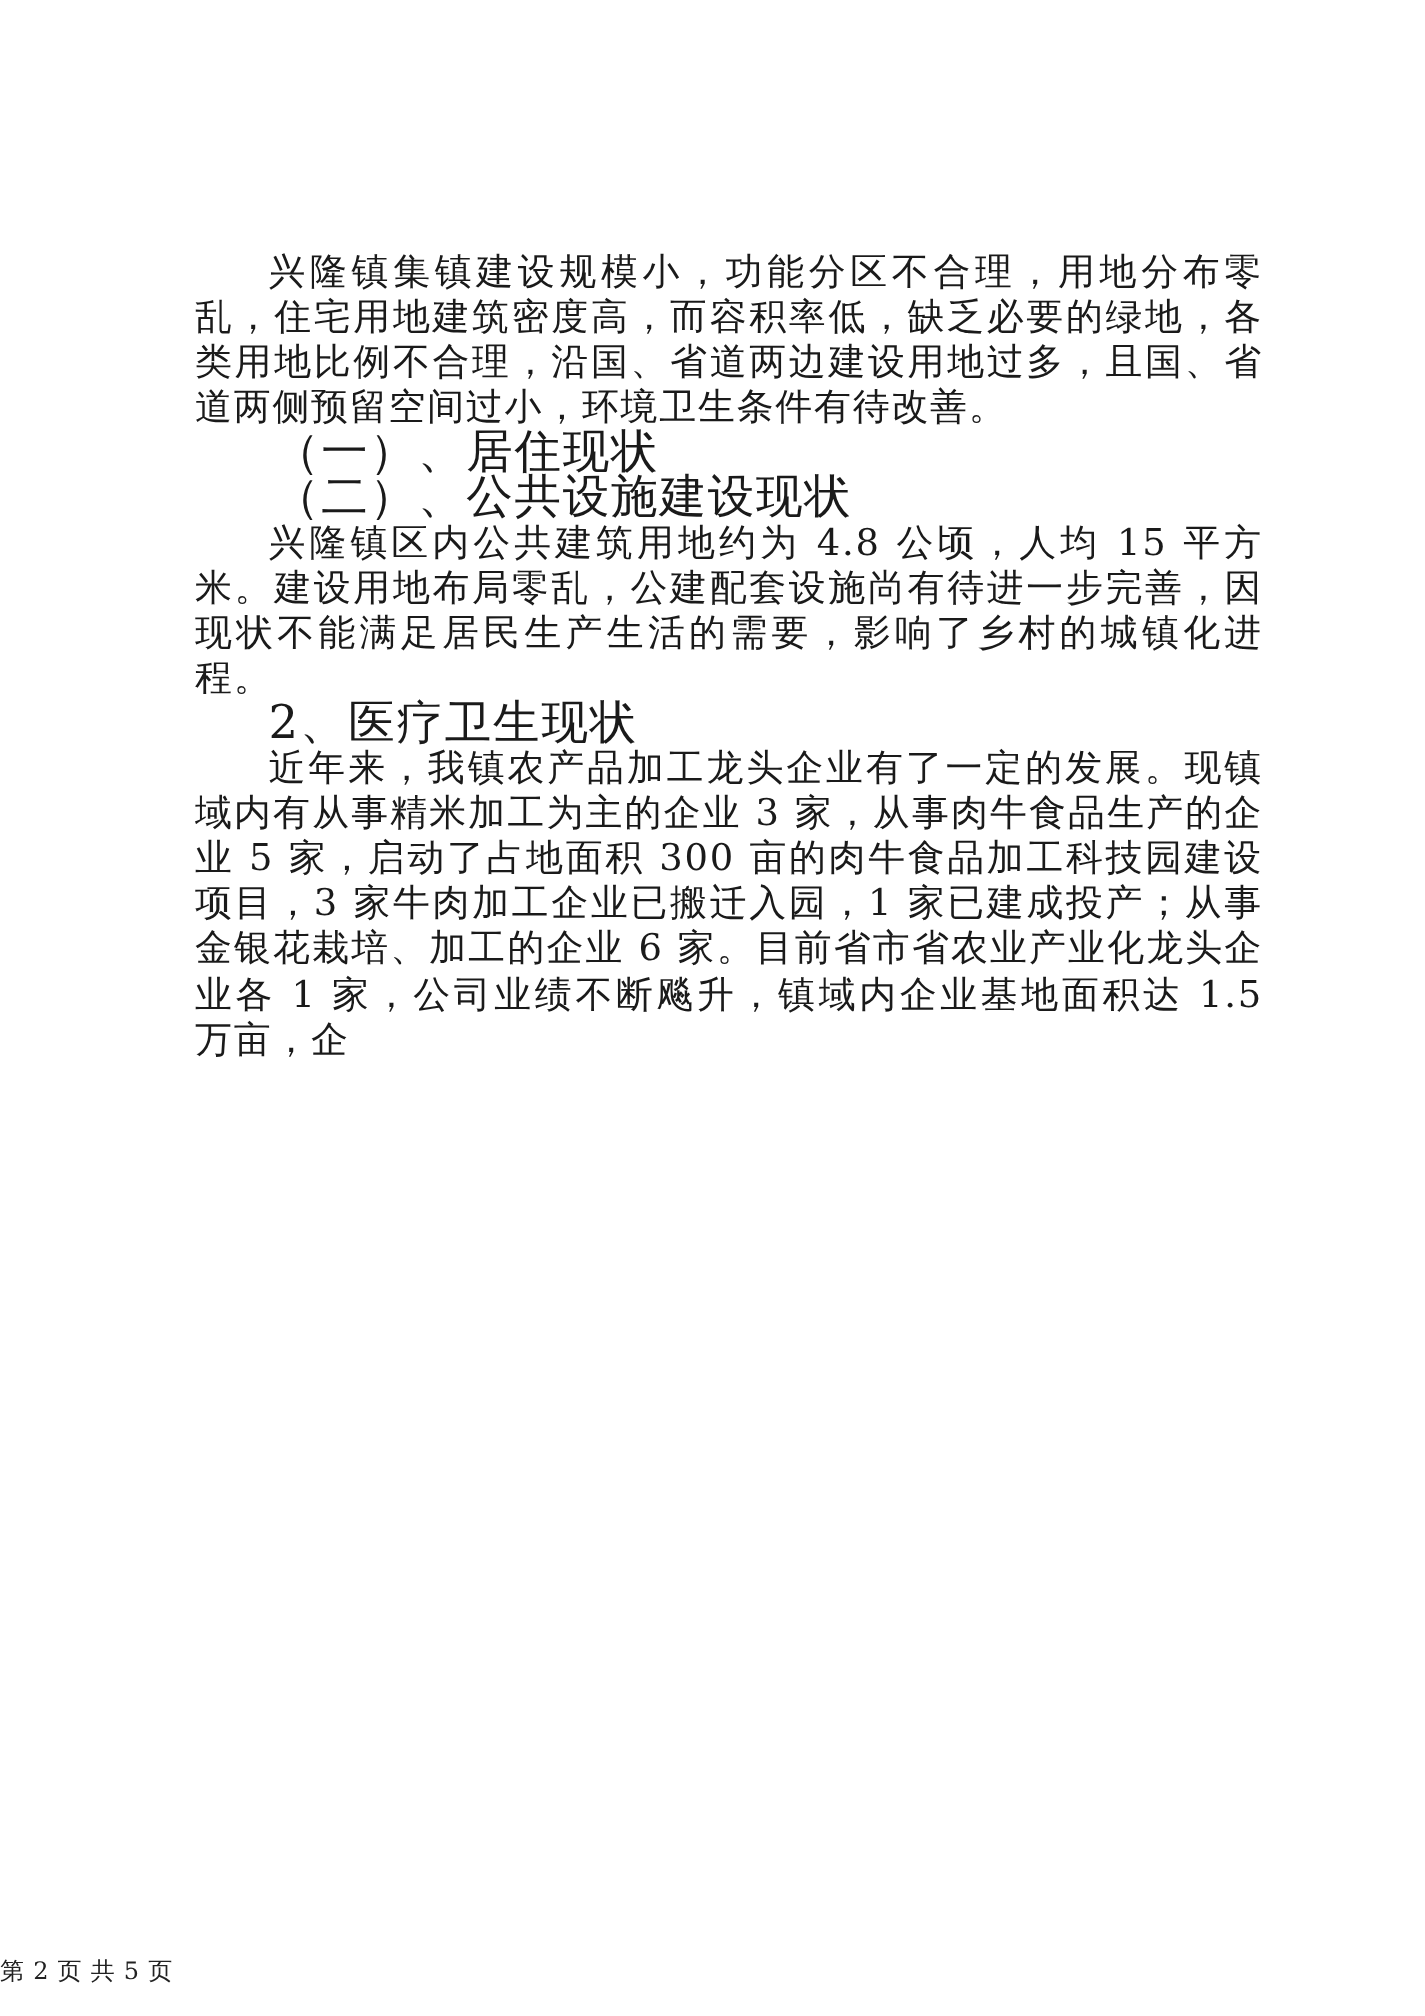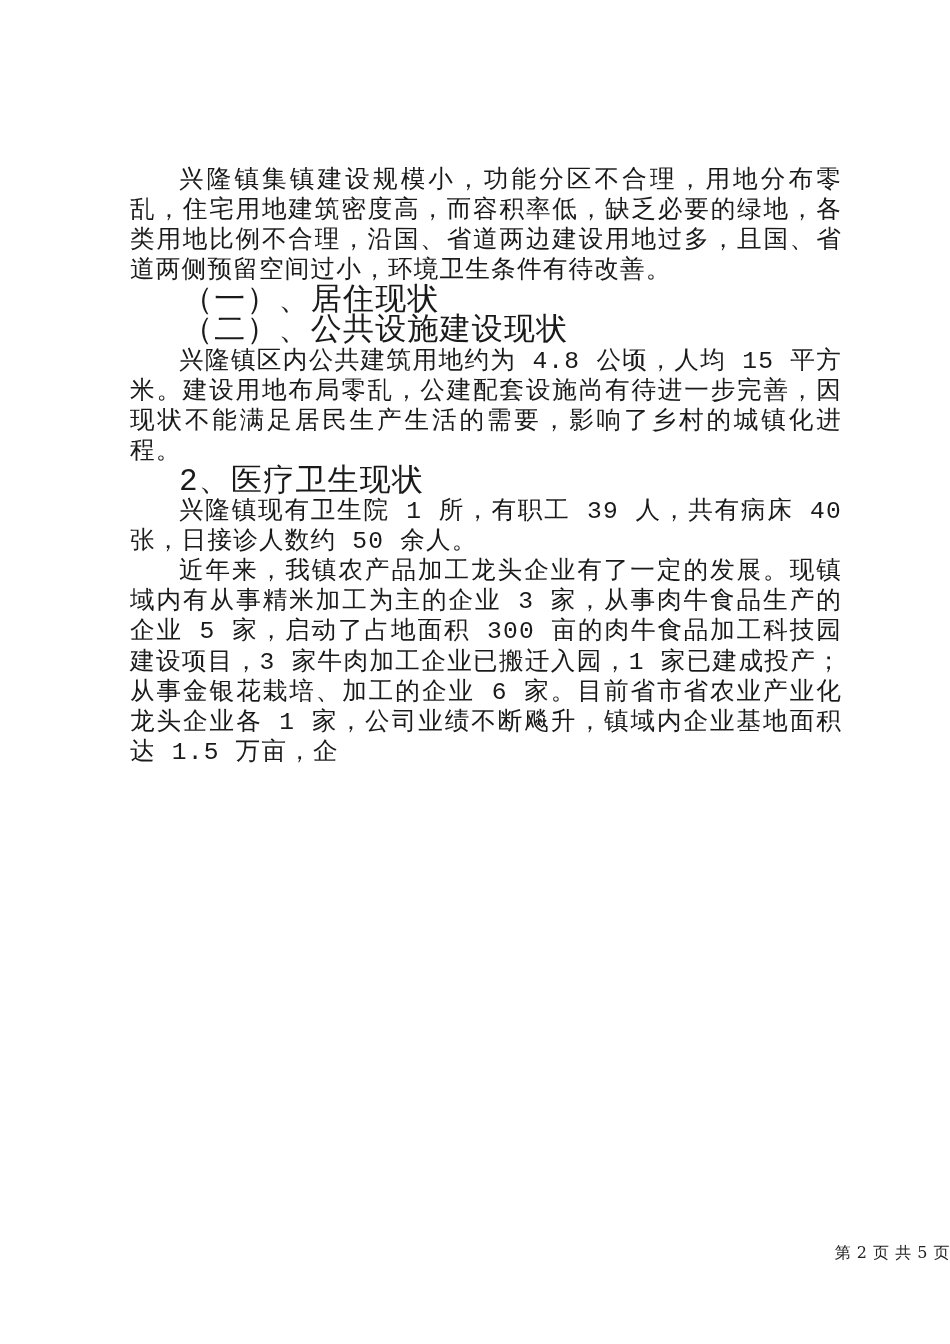--- a/index.html
+++ b/index.html
@@ -13,21 +13,20 @@
       position: relative;
       overflow: hidden;
       font-family: "DejaVu Serif", "Liberation Serif", serif;
       color: #1a1a1a;
     }
     .page {
       position: absolute;
       left: 130px;
       top: 166px;
       width: 712px;
-      font-family: Liberation Mono, monospace;
     }
     .para {
       margin: 0;
       font-size: 24.6px;
       line-height: 30.1px;
       letter-spacing: 1.2px;
       text-align: justify;
       text-align-last: left;
       text-indent: 49px;
       word-break: break-all;
@@ -39,33 +38,32 @@
       letter-spacing: 1.2px;
       text-indent: 49px;
     }
     .heading.paren {
       text-indent: 52px;
     }
     .footer {
       position: absolute;
       left: 0;
       width: 950px;
-      top: 1243px;
-      text-align: right;
+      top: 1304px;
+      text-align: left;
       font-size: 16px;
       color: #222;
       letter-spacing: 0.5px;
     }
   </style>
 </head>
 <body>
 
 <div class="page">
   <p class="para">兴隆镇集镇建设规模小，功能分区不合理，用地分布零乱，住宅用地建筑密度高，而容积率低，缺乏必要的绿地，各类用地比例不合理，沿国、省道两边建设用地过多，且国、省道两侧预留空间过小，环境卫生条件有待改善。</p>
   <p class="heading paren">（一）、居住现状</p>
   <p class="heading paren">（二）、公共设施建设现状</p>
   <p class="para">兴隆镇区内公共建筑用地约为 4.8 公顷，人均 15 平方米。建设用地布局零乱，公建配套设施尚有待进一步完善，因现状不能满足居民生产生活的需要，影响了乡村的城镇化进程。</p>
   <p class="heading">2、医疗卫生现状</p>
-  <p class="para">兴隆镇现有卫生院 1 所，有职工 39 人，共有病床 40 张，日接诊人数约 50 余人。</p>
   <p class="para">近年来，我镇农产品加工龙头企业有了一定的发展。现镇域内有从事精米加工为主的企业 3 家，从事肉牛食品生产的企业 5 家，启动了占地面积 300 亩的肉牛食品加工科技园建设项目，3 家牛肉加工企业已搬迁入园，1 家已建成投产；从事金银花栽培、加工的企业 6 家。目前省市省农业产业化龙头企业各 1 家，公司业绩不断飚升，镇域内企业基地面积达 1.5 万亩，企</p>
 </div>
 
 <div class="footer">第 2 页  共 5 页</div>
 
 </body></html>

